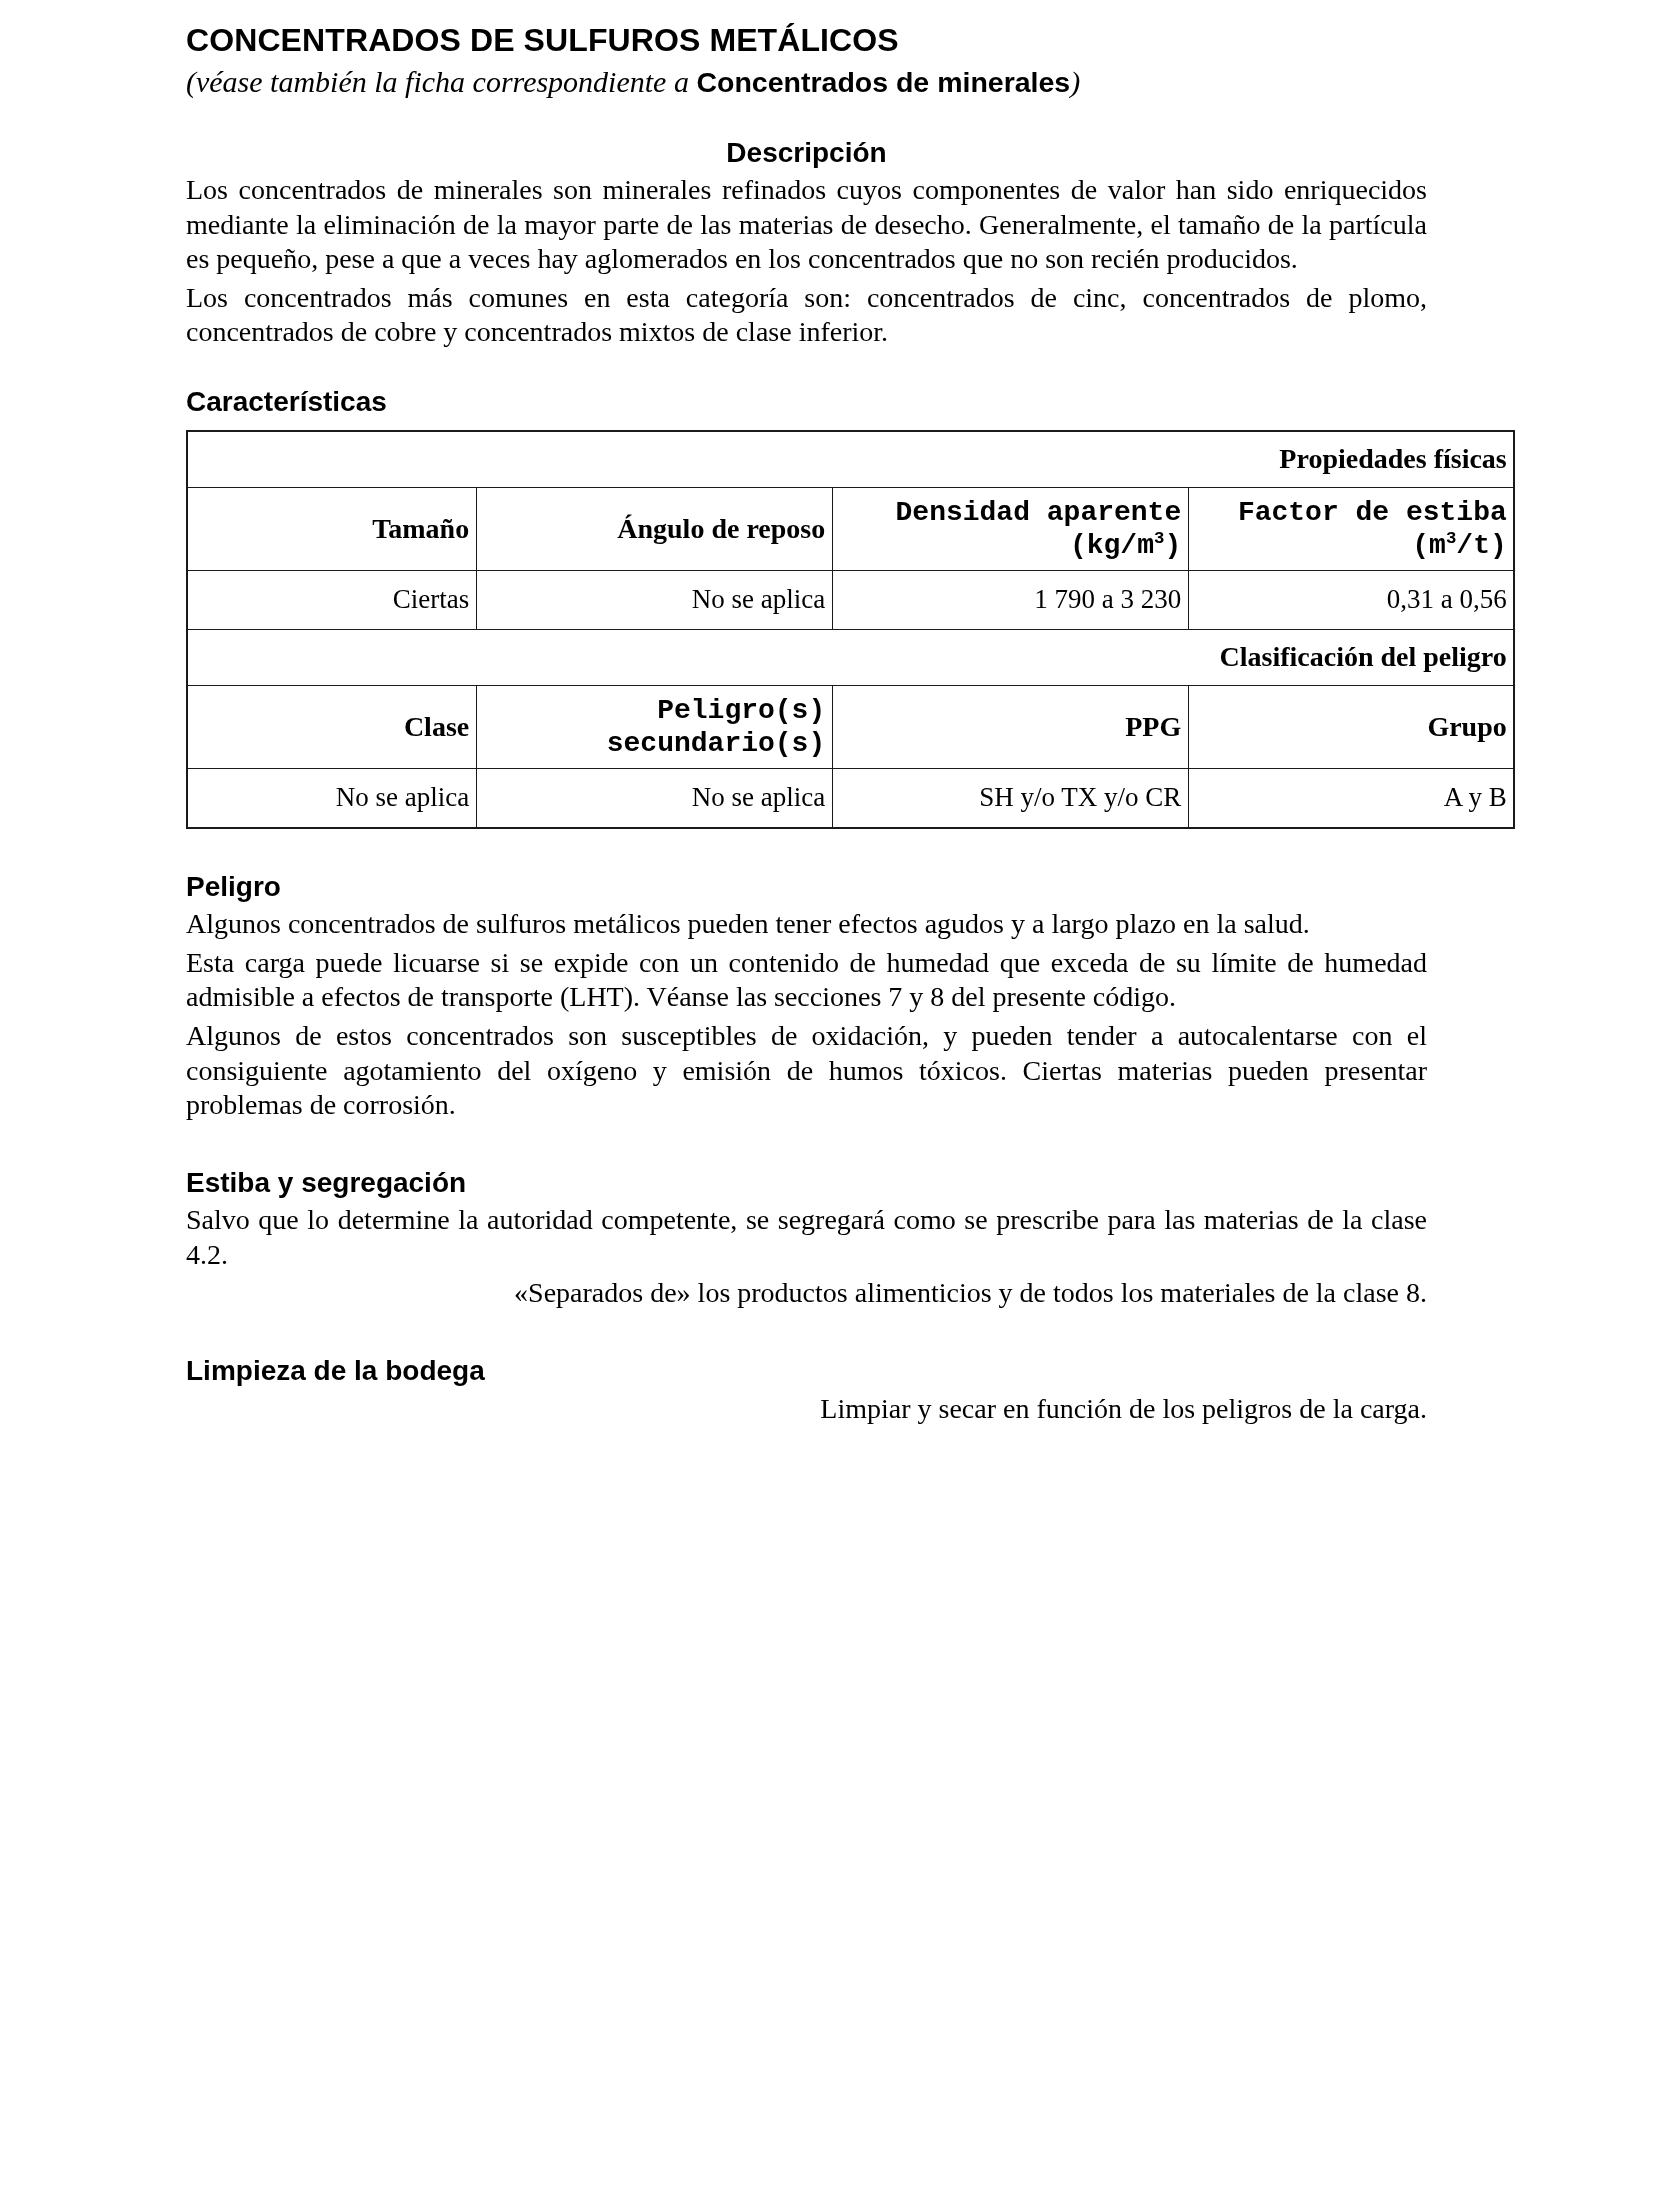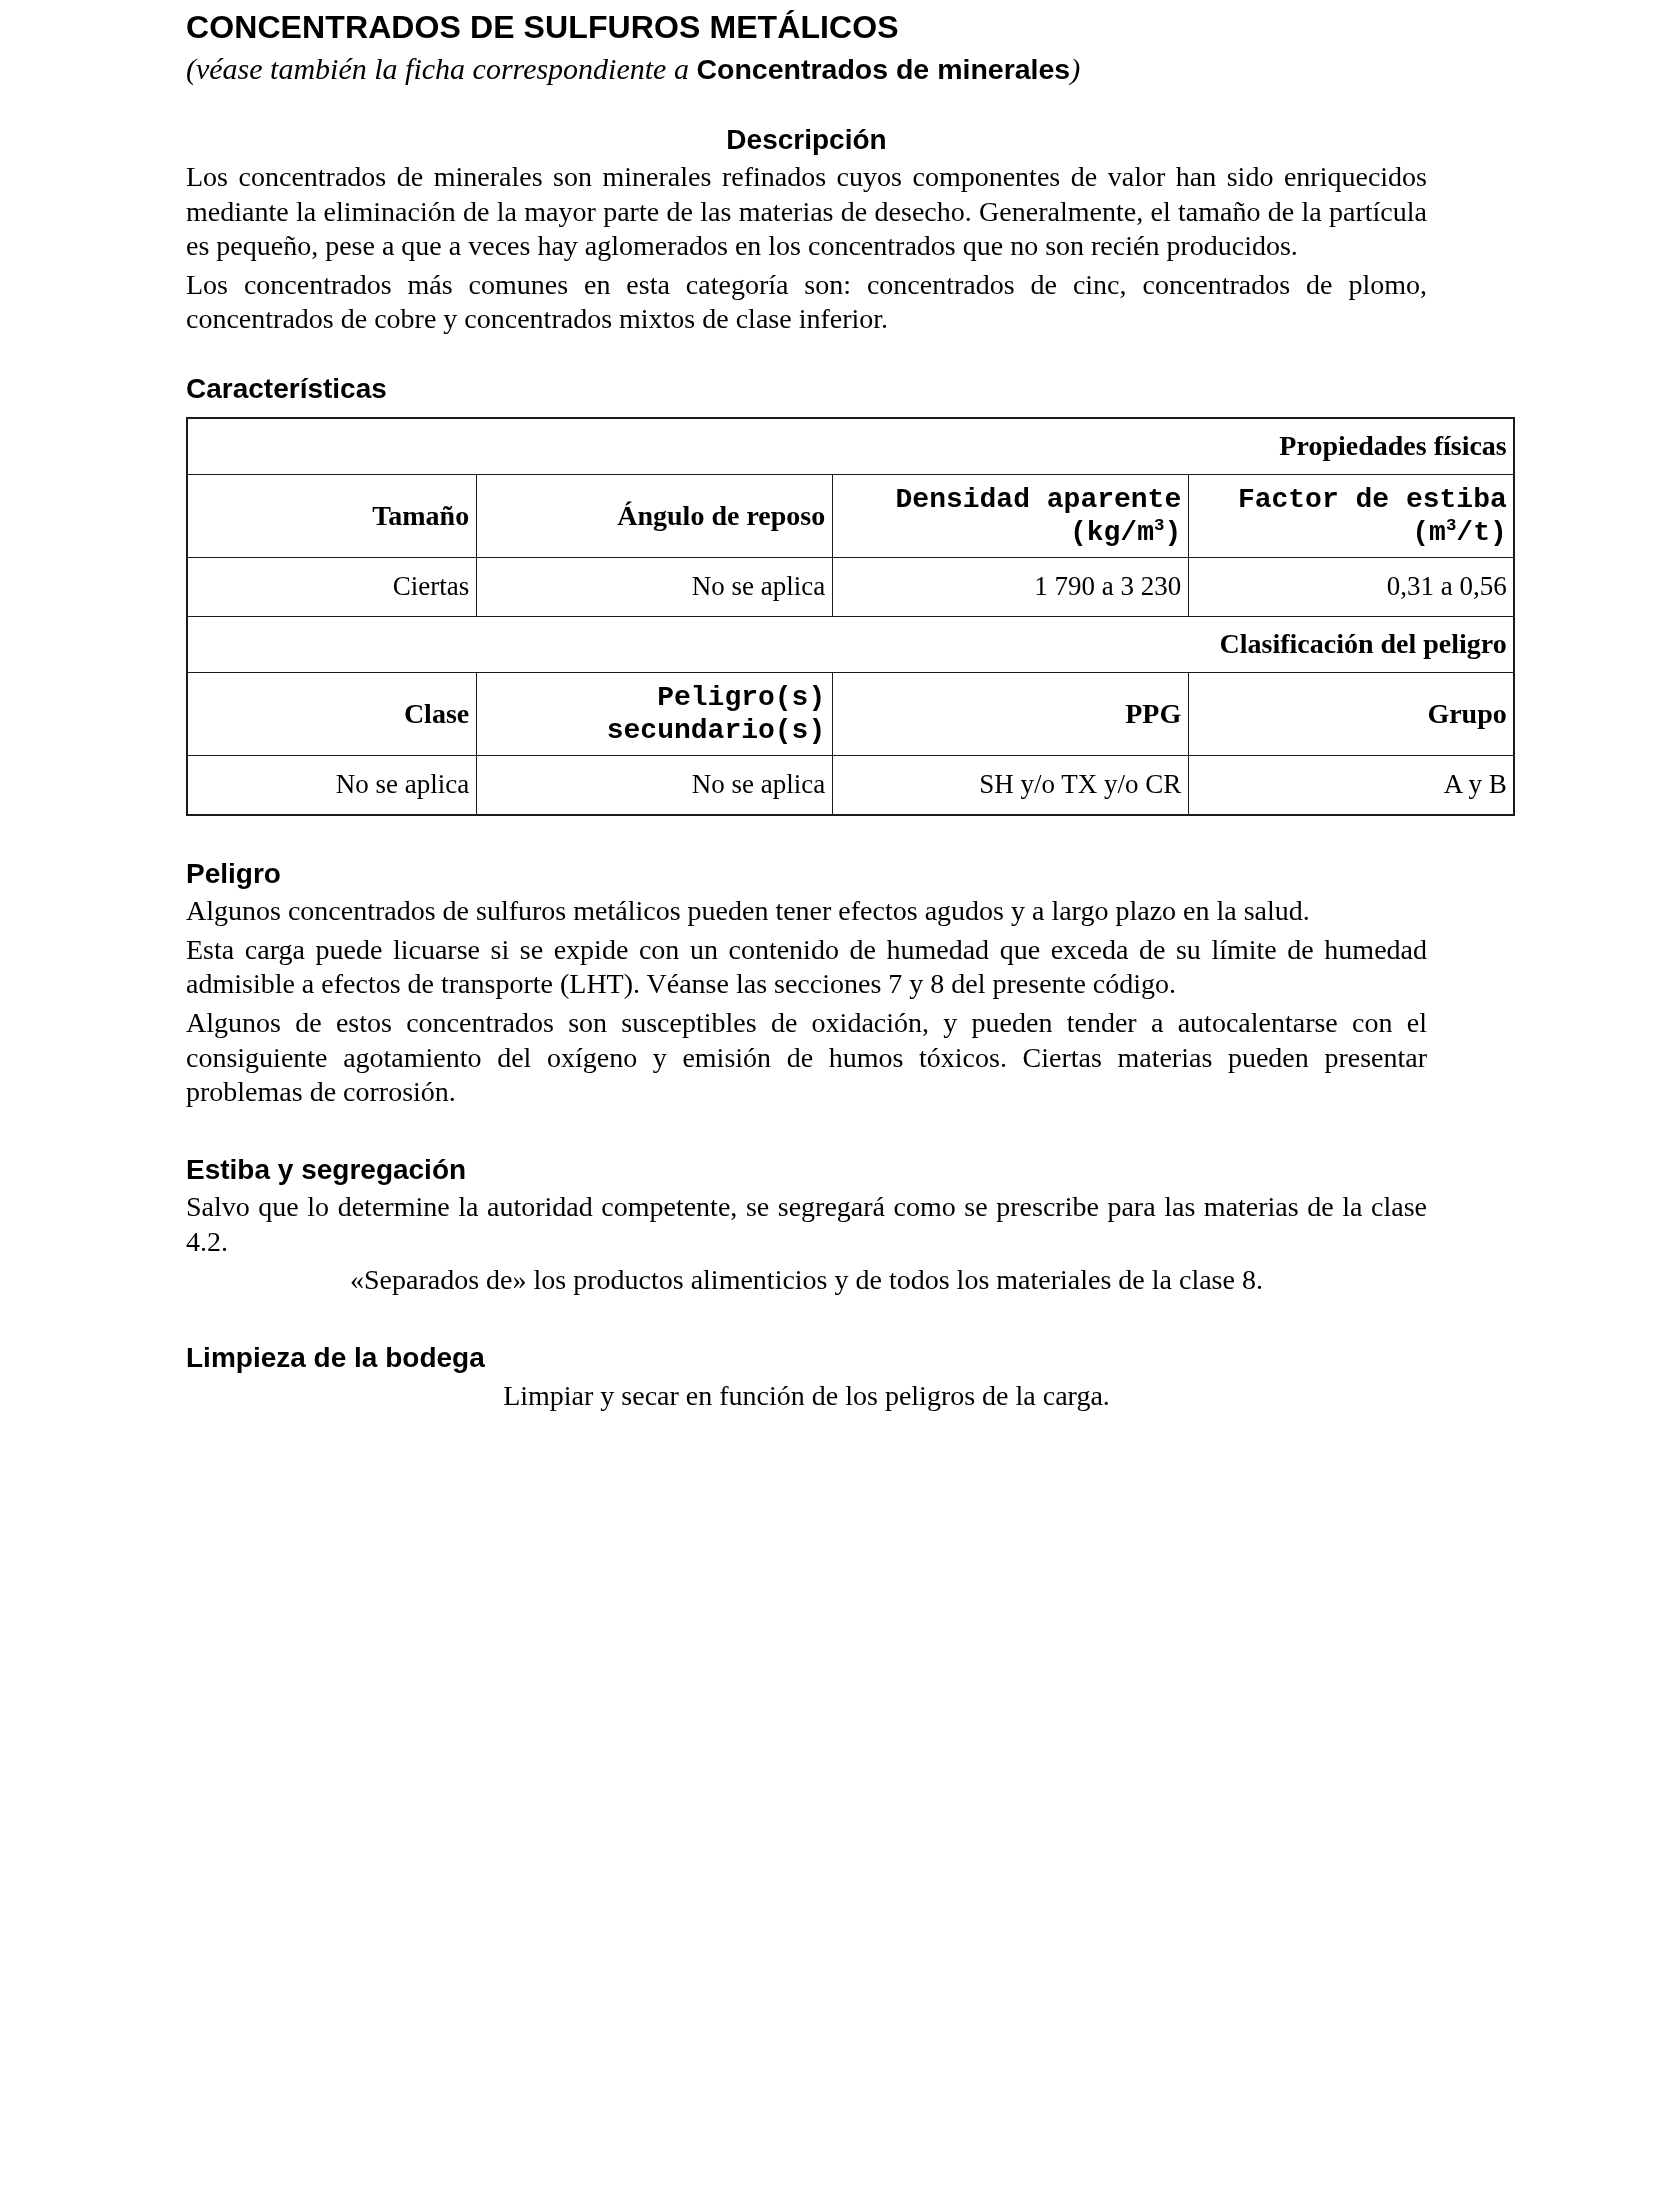--- a/index.html
+++ b/index.html
@@ -14,21 +14,21 @@
     font-family: "Liberation Sans", sans-serif;
     color: #000000;
     -webkit-font-smoothing: antialiased;
   }
 
   .page {
     position: relative;
     width: 1587px;
     height: 2194px;
     box-sizing: border-box;
-    padding: 10px 160px 0 186px;
+    padding: 23px 160px 0 186px;
   }
 
   
   .doc-title {
     font-family: "Liberation Sans", sans-serif;
     font-weight: bold;
     font-size: 32px;
     line-height: 1.12;
     letter-spacing: 0.1px;
     margin: 0;
@@ -74,21 +74,21 @@
   p.body {
     font-family: "Liberation Serif", serif;
     font-size: 28px;
     line-height: 1.235;
     margin: 4px 0 0 0;
     padding: 0;
     text-align: justify;
     text-justify: inter-word;
     hyphens: none;
   }
-  p.body.no-justify { text-align: center; }
+  p.body.no-justify { text-align: right; }
 
   
   .props-table {
     border-collapse: collapse;
     width: 1326px;
     margin: 11px 0 0 0;
     table-layout: fixed;
     border: 2.4px solid #1a1a1a;
   }
   .props-table col.c1 { width: 289px; }

